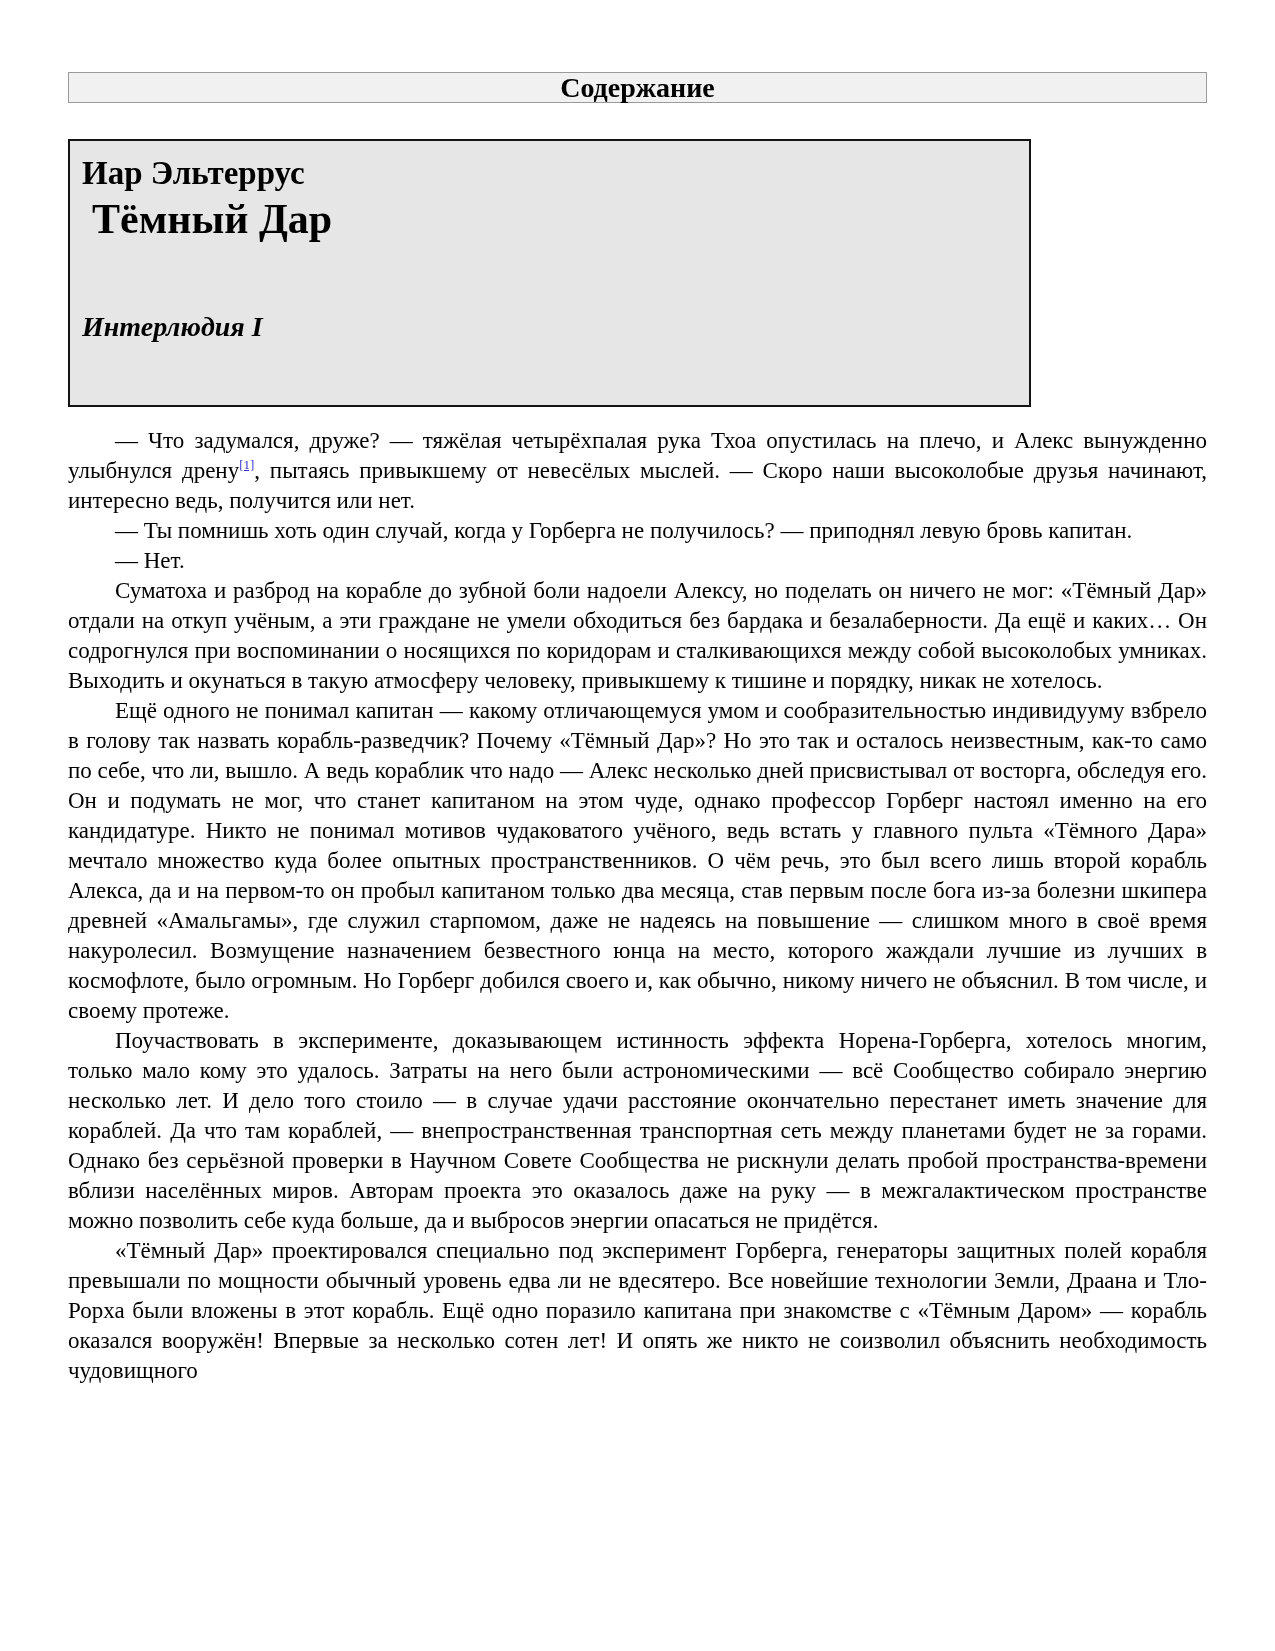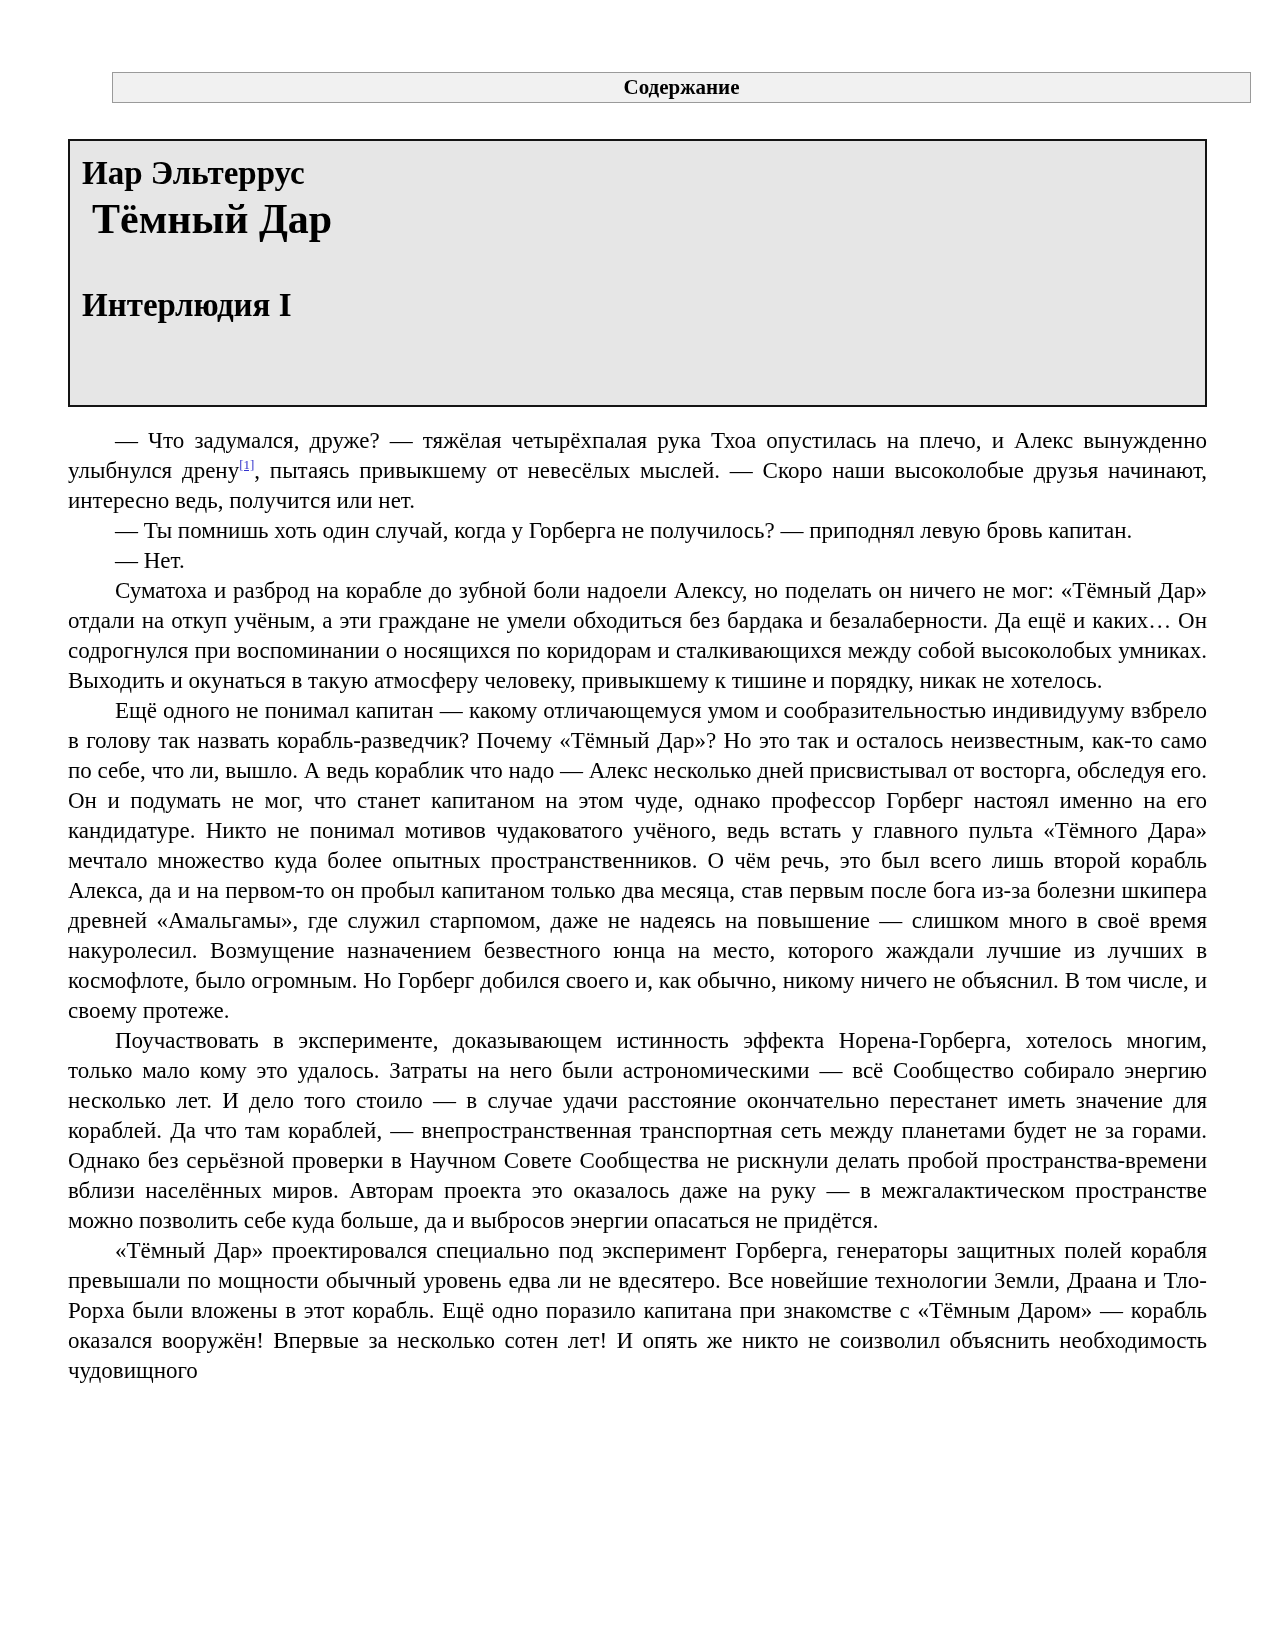--- a/index.html
+++ b/index.html
@@ -22,56 +22,56 @@
     position: absolute;
     left: 68px;
     top: 72px;
     width: 1139px;
     height: 31px;
     box-sizing: border-box;
     background: #f1f1f1;
     border: 1px solid #9a9a9a;
     text-align: center;
     font-weight: bold;
-    font-size: 21px;
+    font-size: 28px;
     line-height: 29px;
     cursor: pointer;
-    margin-left: 44px;
   }
 
   
   .title-box {
     position: absolute;
     left: 68px;
     top: 139px;
-    width: 1139px;
+    width: 963px;
     height: 268px;
     box-sizing: border-box;
     background: #e6e6e6;
     border: 2px solid #141414;
     padding: 9px 12px;
   }
   .title-box .author {
     font-size: 33px;
     font-weight: bold;
     line-height: 46px;
     white-space: pre;
   }
   .title-box .book-title {
     font-size: 42px;
     font-weight: bold;
     line-height: 46px;
     padding-left: 10px;
     white-space: pre;
   }
   .title-box .section-title {
-    margin: 40px 0 0 0;
-    font-size: 33px;
+    margin: 62px 0 0 0;
+    font-size: 28px;
     font-weight: bold;
     line-height: 46px;
+    font-style: italic;
   }
 
   
   .body-text {
     position: absolute;
     left: 68px;
     top: 426px;
     width: 1139px;
   }
   .body-text p {

